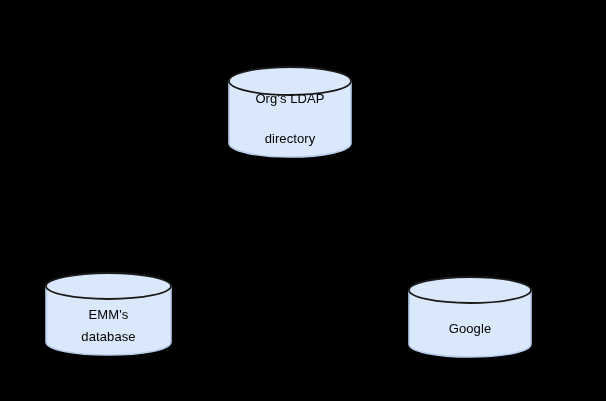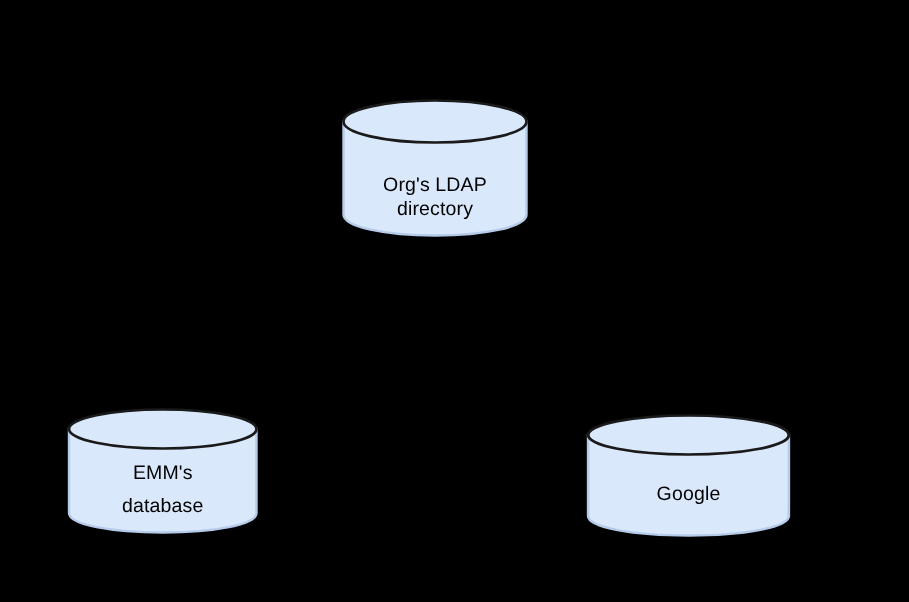--- a/index.html
+++ b/index.html
@@ -53,36 +53,36 @@
 
 <div id="canvas">
 
   <div class="cylinder" id="node-ldap" style="left:228px; top:66px; width:124px; height:92px;">
     <div class="cyl-body">
       <svg viewBox="0 0 124 92" preserveAspectRatio="none" aria-hidden="true">
         <path d="M 1 15 L 1 77 C 1 85.3 28.7 91 62 91 C 95.3 91 123 85.3 123 77 L 123 15 Z" fill="#dae8fc" stroke="#b5cbe9" stroke-width="1.6"></path>
         <ellipse cx="62" cy="15" rx="61" ry="14" fill="#dae8fc" stroke="#1a1a1a" stroke-width="1.8"></ellipse>
       </svg>
     </div>
-    <div class="cyl-label" style="top:48px;text-align:center;">Org's LDAP</div>
+    <div class="cyl-label" style="top:24px;text-align:center;">Org's LDAP</div>
     <div class="cyl-label" style="top:64px;text-align:center;">directory</div>
   </div>
 
   <div class="cylinder" id="node-emm" style="left:45px; top:272px; width:127px; height:84px;">
     <div class="cyl-body">
       <svg viewBox="0 0 127 84" preserveAspectRatio="none" aria-hidden="true">
         <path d="M 1 14 L 1 70 C 1 77.8 29.3 83 63.5 83 C 97.7 83 126 77.8 126 70 L 126 14 Z" fill="#dae8fc" stroke="#b5cbe9" stroke-width="1.6"></path>
         <ellipse cx="63.5" cy="14" rx="62.5" ry="13" fill="#dae8fc" stroke="#1a1a1a" stroke-width="1.8"></ellipse>
       </svg>
     </div>
     <div class="cyl-label" style="top:34px;">EMM's</div>
     <div class="cyl-label" style="top:56px;">database</div>
   </div>
 
-  <div class="cylinder" id="node-google" style="left:391px; top:276px; width:136px; height:82px;">
+  <div class="cylinder" id="node-google" style="left:408px; top:276px; width:124px; height:82px;">
     <div class="cyl-body">
       <svg viewBox="0 0 124 82" preserveAspectRatio="none" aria-hidden="true">
         <path d="M 1 14 L 1 68 C 1 75.7 28.7 81 62 81 C 95.3 81 123 75.7 123 68 L 123 14 Z" fill="#dae8fc" stroke="#b5cbe9" stroke-width="1.6"></path>
         <ellipse cx="62" cy="14" rx="61" ry="13" fill="#dae8fc" stroke="#1a1a1a" stroke-width="1.8"></ellipse>
       </svg>
     </div>
     <div class="cyl-label" style="top:44px;">Google</div>
   </div>
 
 </div>

